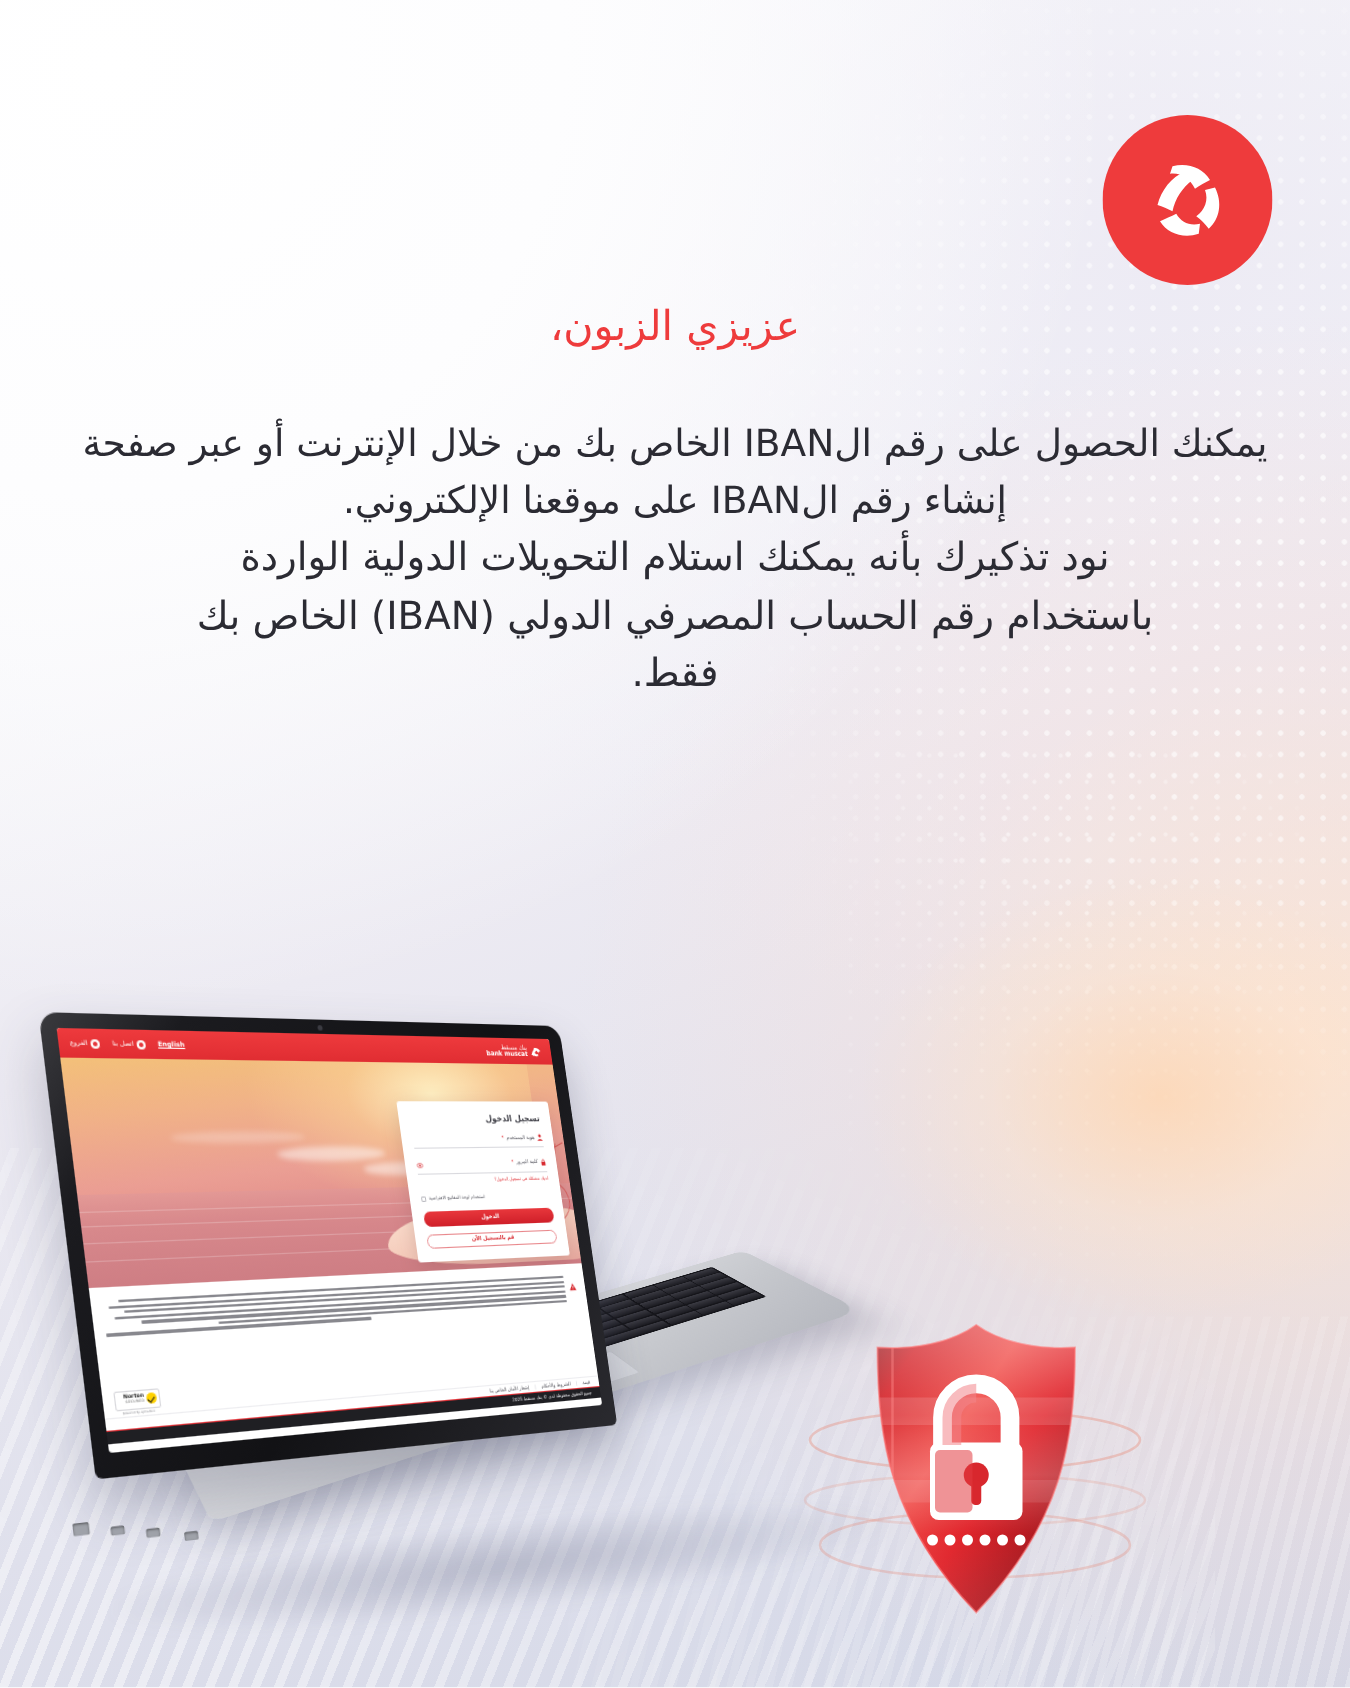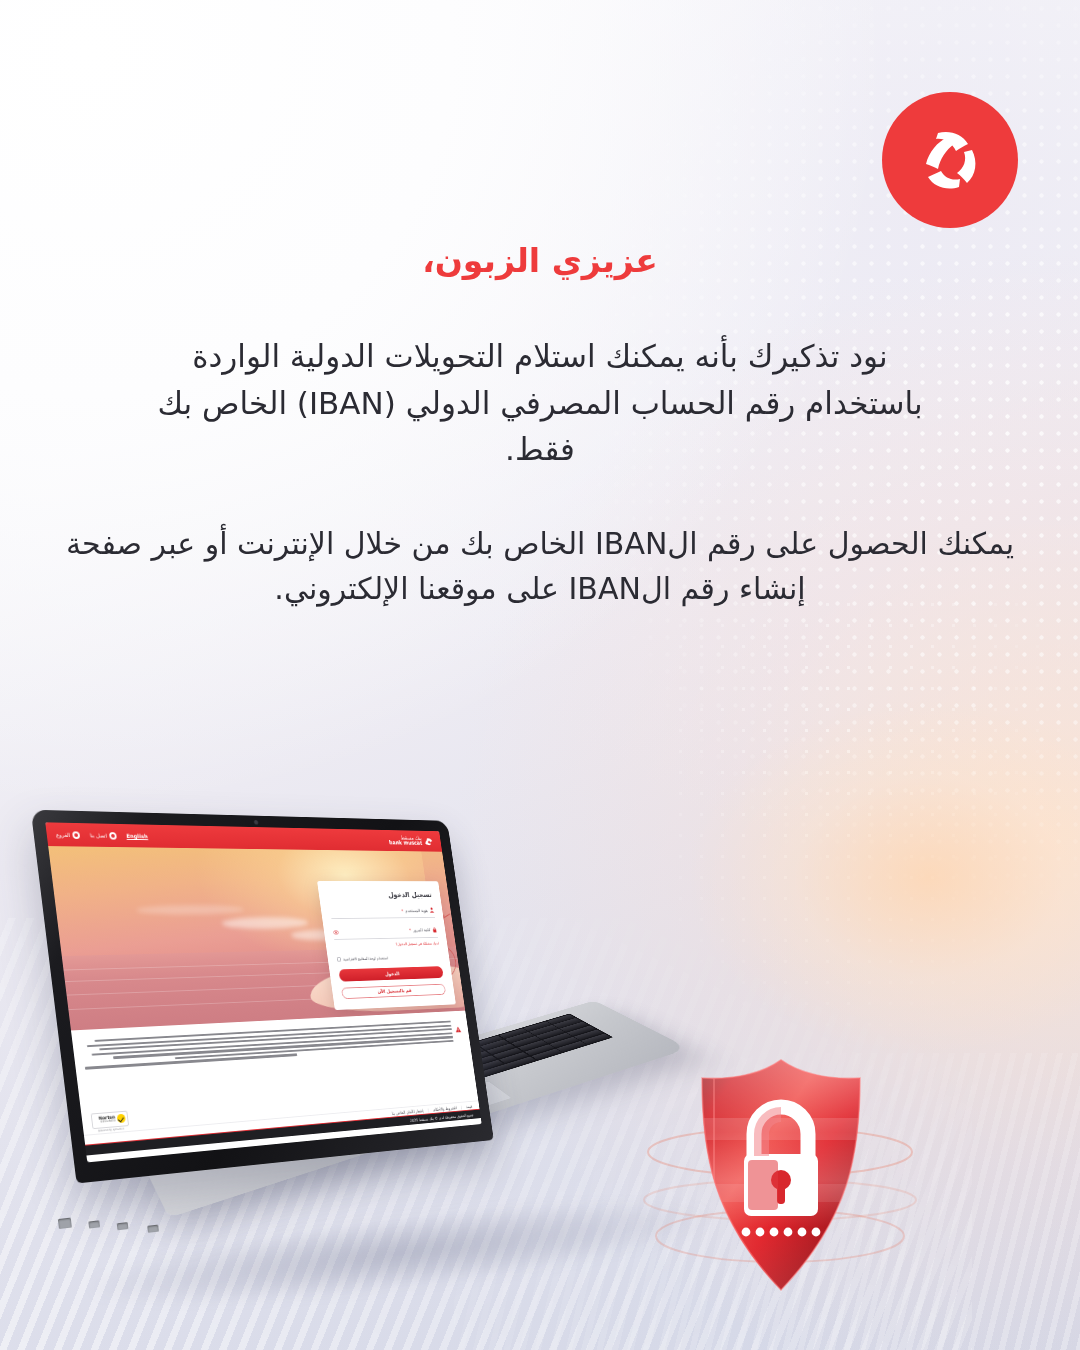--- a/index.html
+++ b/index.html
@@ -57,21 +57,21 @@
     position:absolute; right:-8%; top:52%; width:44%; height:26%;
     background:radial-gradient(ellipse at center, rgba(255,214,176,.75) 0%, rgba(255,226,198,.32) 40%, rgba(255,255,255,0) 72%);
   }
 
   
   #brand-logo{ position:absolute; right:62px; top:92px; width:136px; height:136px; }
 
   
   #copy{ position:absolute; left:0; right:0; top:240px; text-align:center; padding:0 58px; }
   #greeting{
-    color:#ee3b3c; font-weight:700; font-size:33px; letter-spacing:.2px;
+    color:#ee3b3c; font-weight:400; font-size:33px; letter-spacing:.2px;
     line-height:1.25; margin-bottom:52px; direction:rtl;
   }
   .para{
     color:#2b2b33; font-size:31px; line-height:1.50; direction:rtl;
     font-weight:400;
   }
   #para1{ margin-bottom:48px; padding:0 90px; }
   #para2{ padding:0 6px; font-size:30px; }
 
   
@@ -281,22 +281,22 @@
       <path d="M90 58 C96 70 94 83 85 91 C82 87 79 84 75 81 C82 76 85 68 82 60 Z"></path>
       <path d="M77 95 C65 99 52 95 46 85 C50 83 55 81 59 79 C63 86 70 89 78 87 Z"></path>
       <path d="M43 80 C37 68 39 55 48 47 C51 51 54 55 58 58 C51 63 48 71 51 79 Z" opacity="0"></path>
       <path d="M72 52 C64 58 58 67 56 77 C52 75 48 73 44 72 C47 60 55 50 66 45 Z"></path>
     </g>
   </svg>
 </div>
 
 <div id="copy">
   <div id="greeting">عزيزي الزبون،</div>
+  <div id="para2" class="para">يمكنك الحصول على رقم الIBAN الخاص بك من خلال الإنترنت أو عبر صفحة إنشاء رقم الIBAN على موقعنا الإلكتروني.</div>
   <div id="para1" class="para">نود تذكيرك بأنه يمكنك استلام التحويلات الدولية الواردة باستخدام رقم الحساب المصرفي الدولي (IBAN) الخاص بك فقط.</div>
-  <div id="para2" class="para">يمكنك الحصول على رقم الIBAN الخاص بك من خلال الإنترنت أو عبر صفحة إنشاء رقم الIBAN على موقعنا الإلكتروني.</div>
 </div>
 
 <div id="floor-shadow"></div>
 
 <div id="laptop">
 
   <div id="base">
     <div id="keyboard">
       <div class="krow">
         <div class="key"></div>

